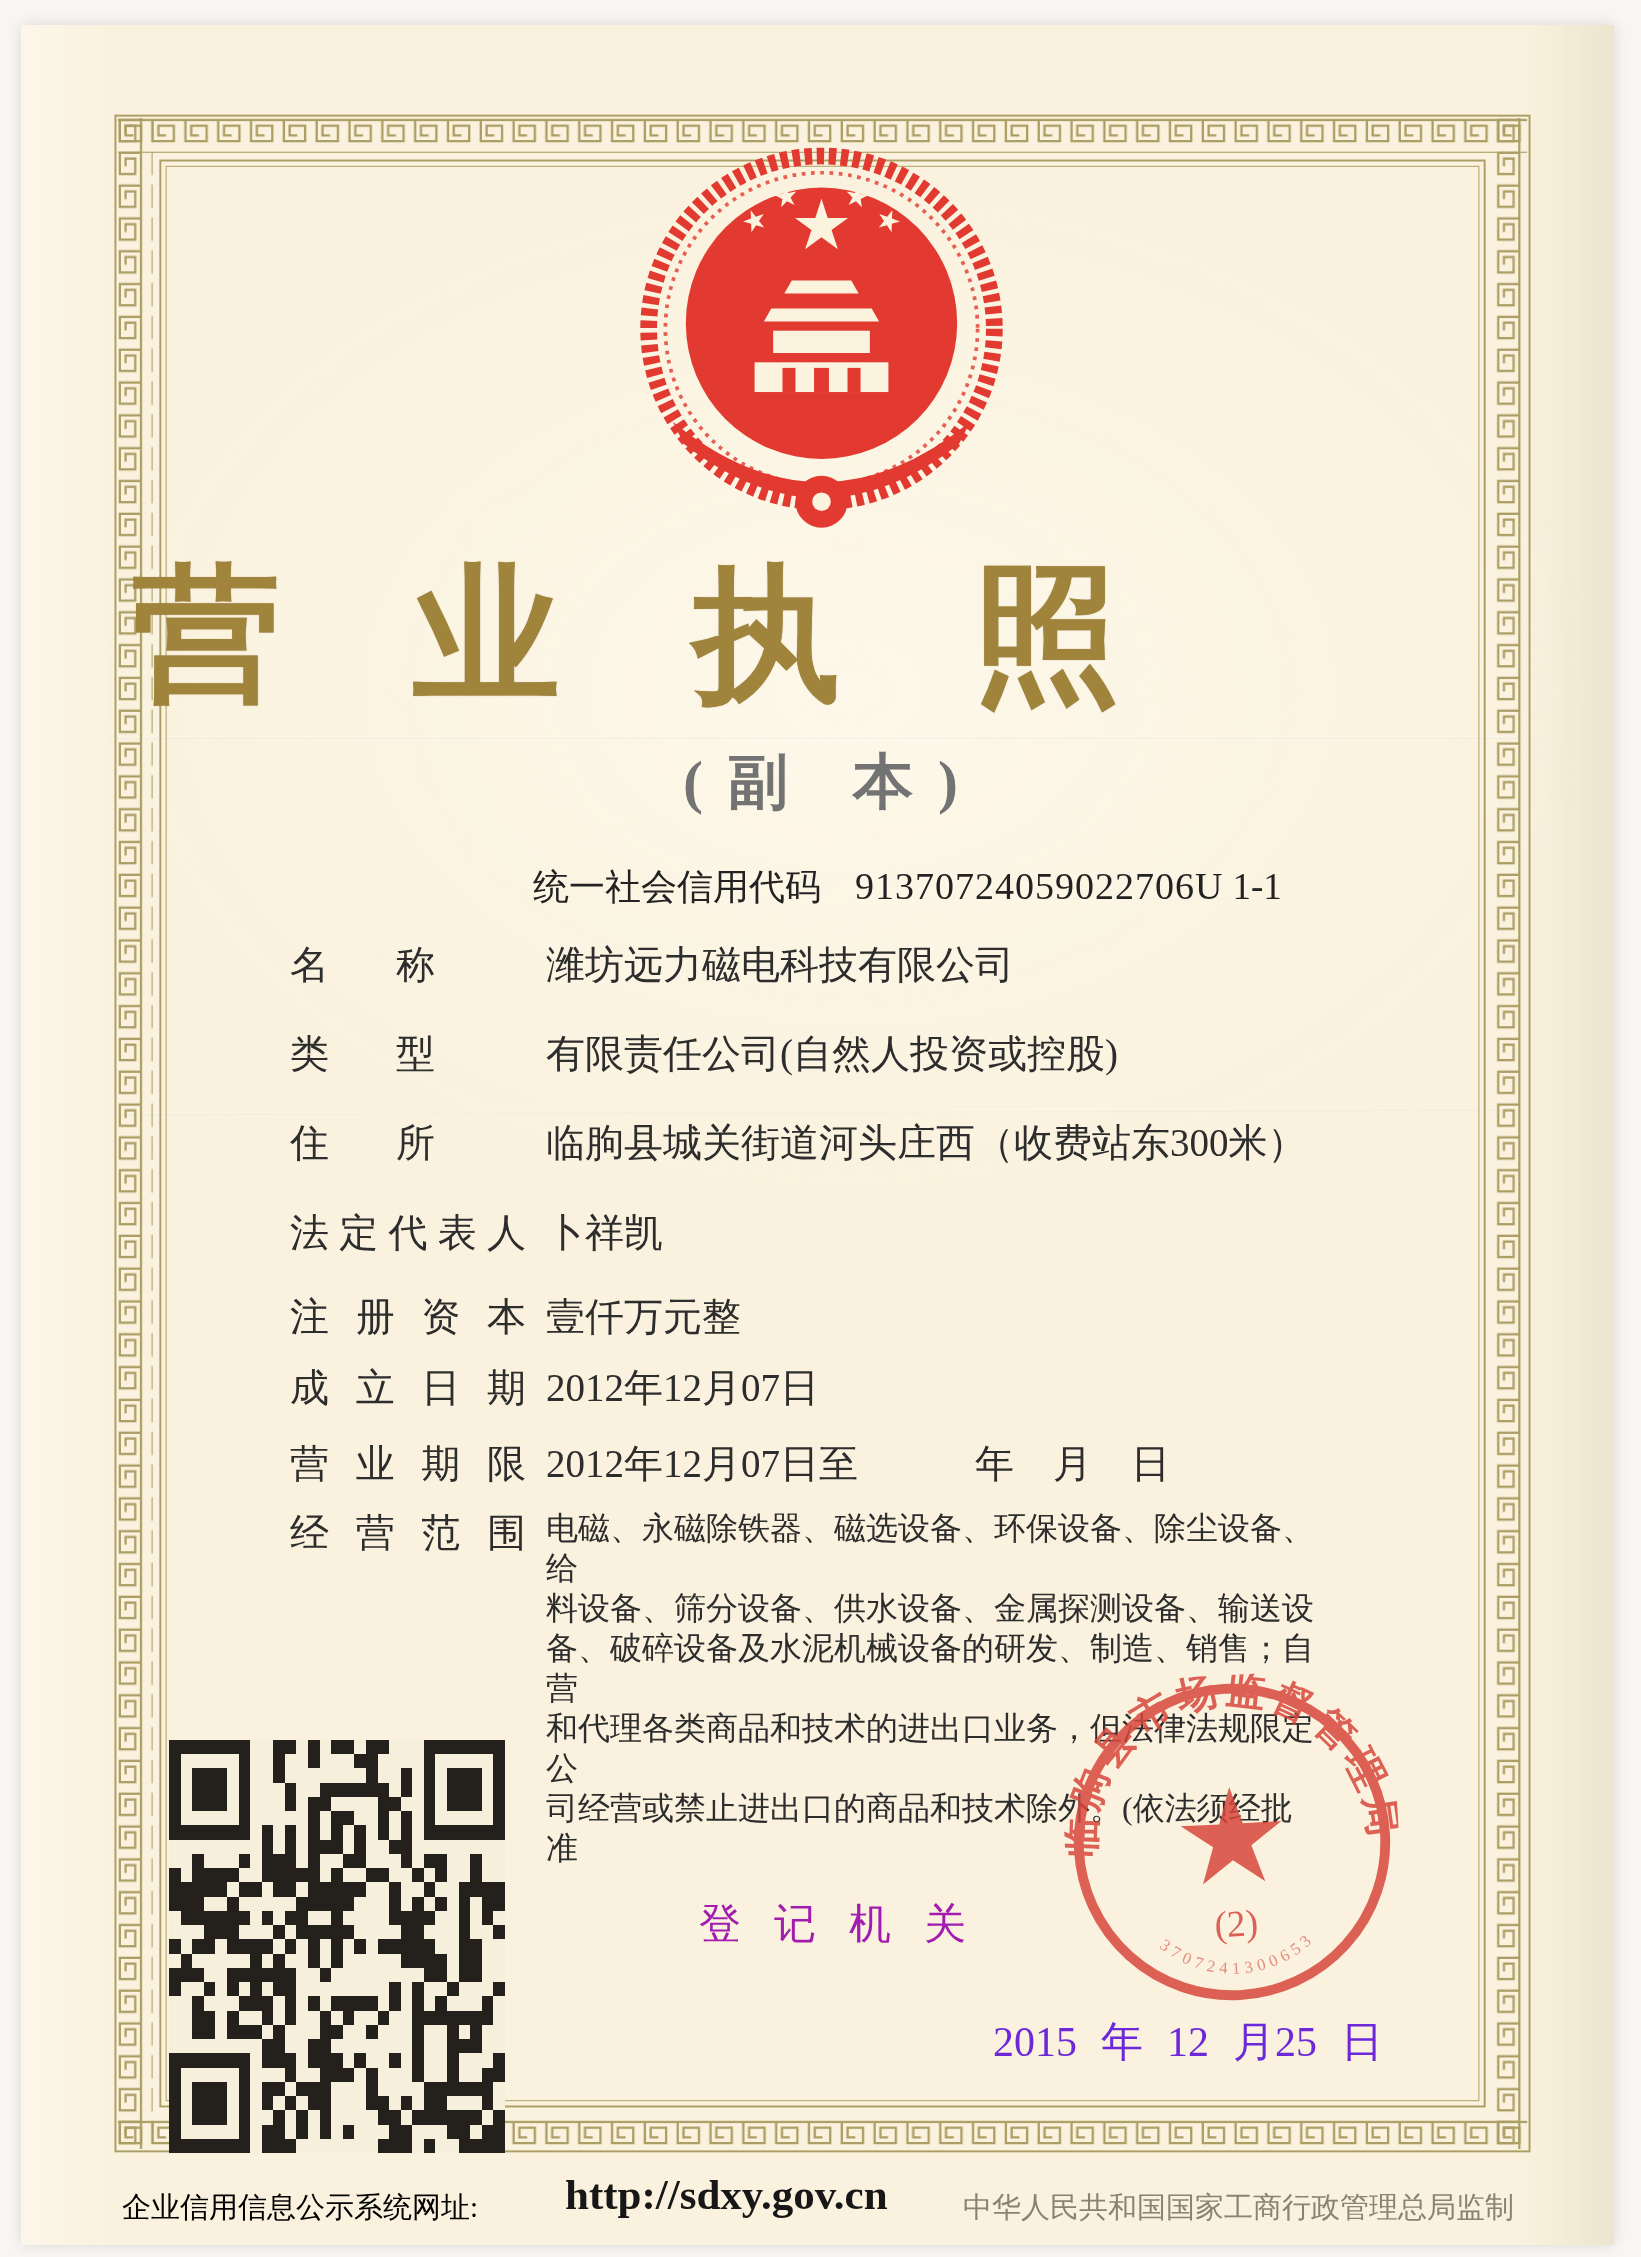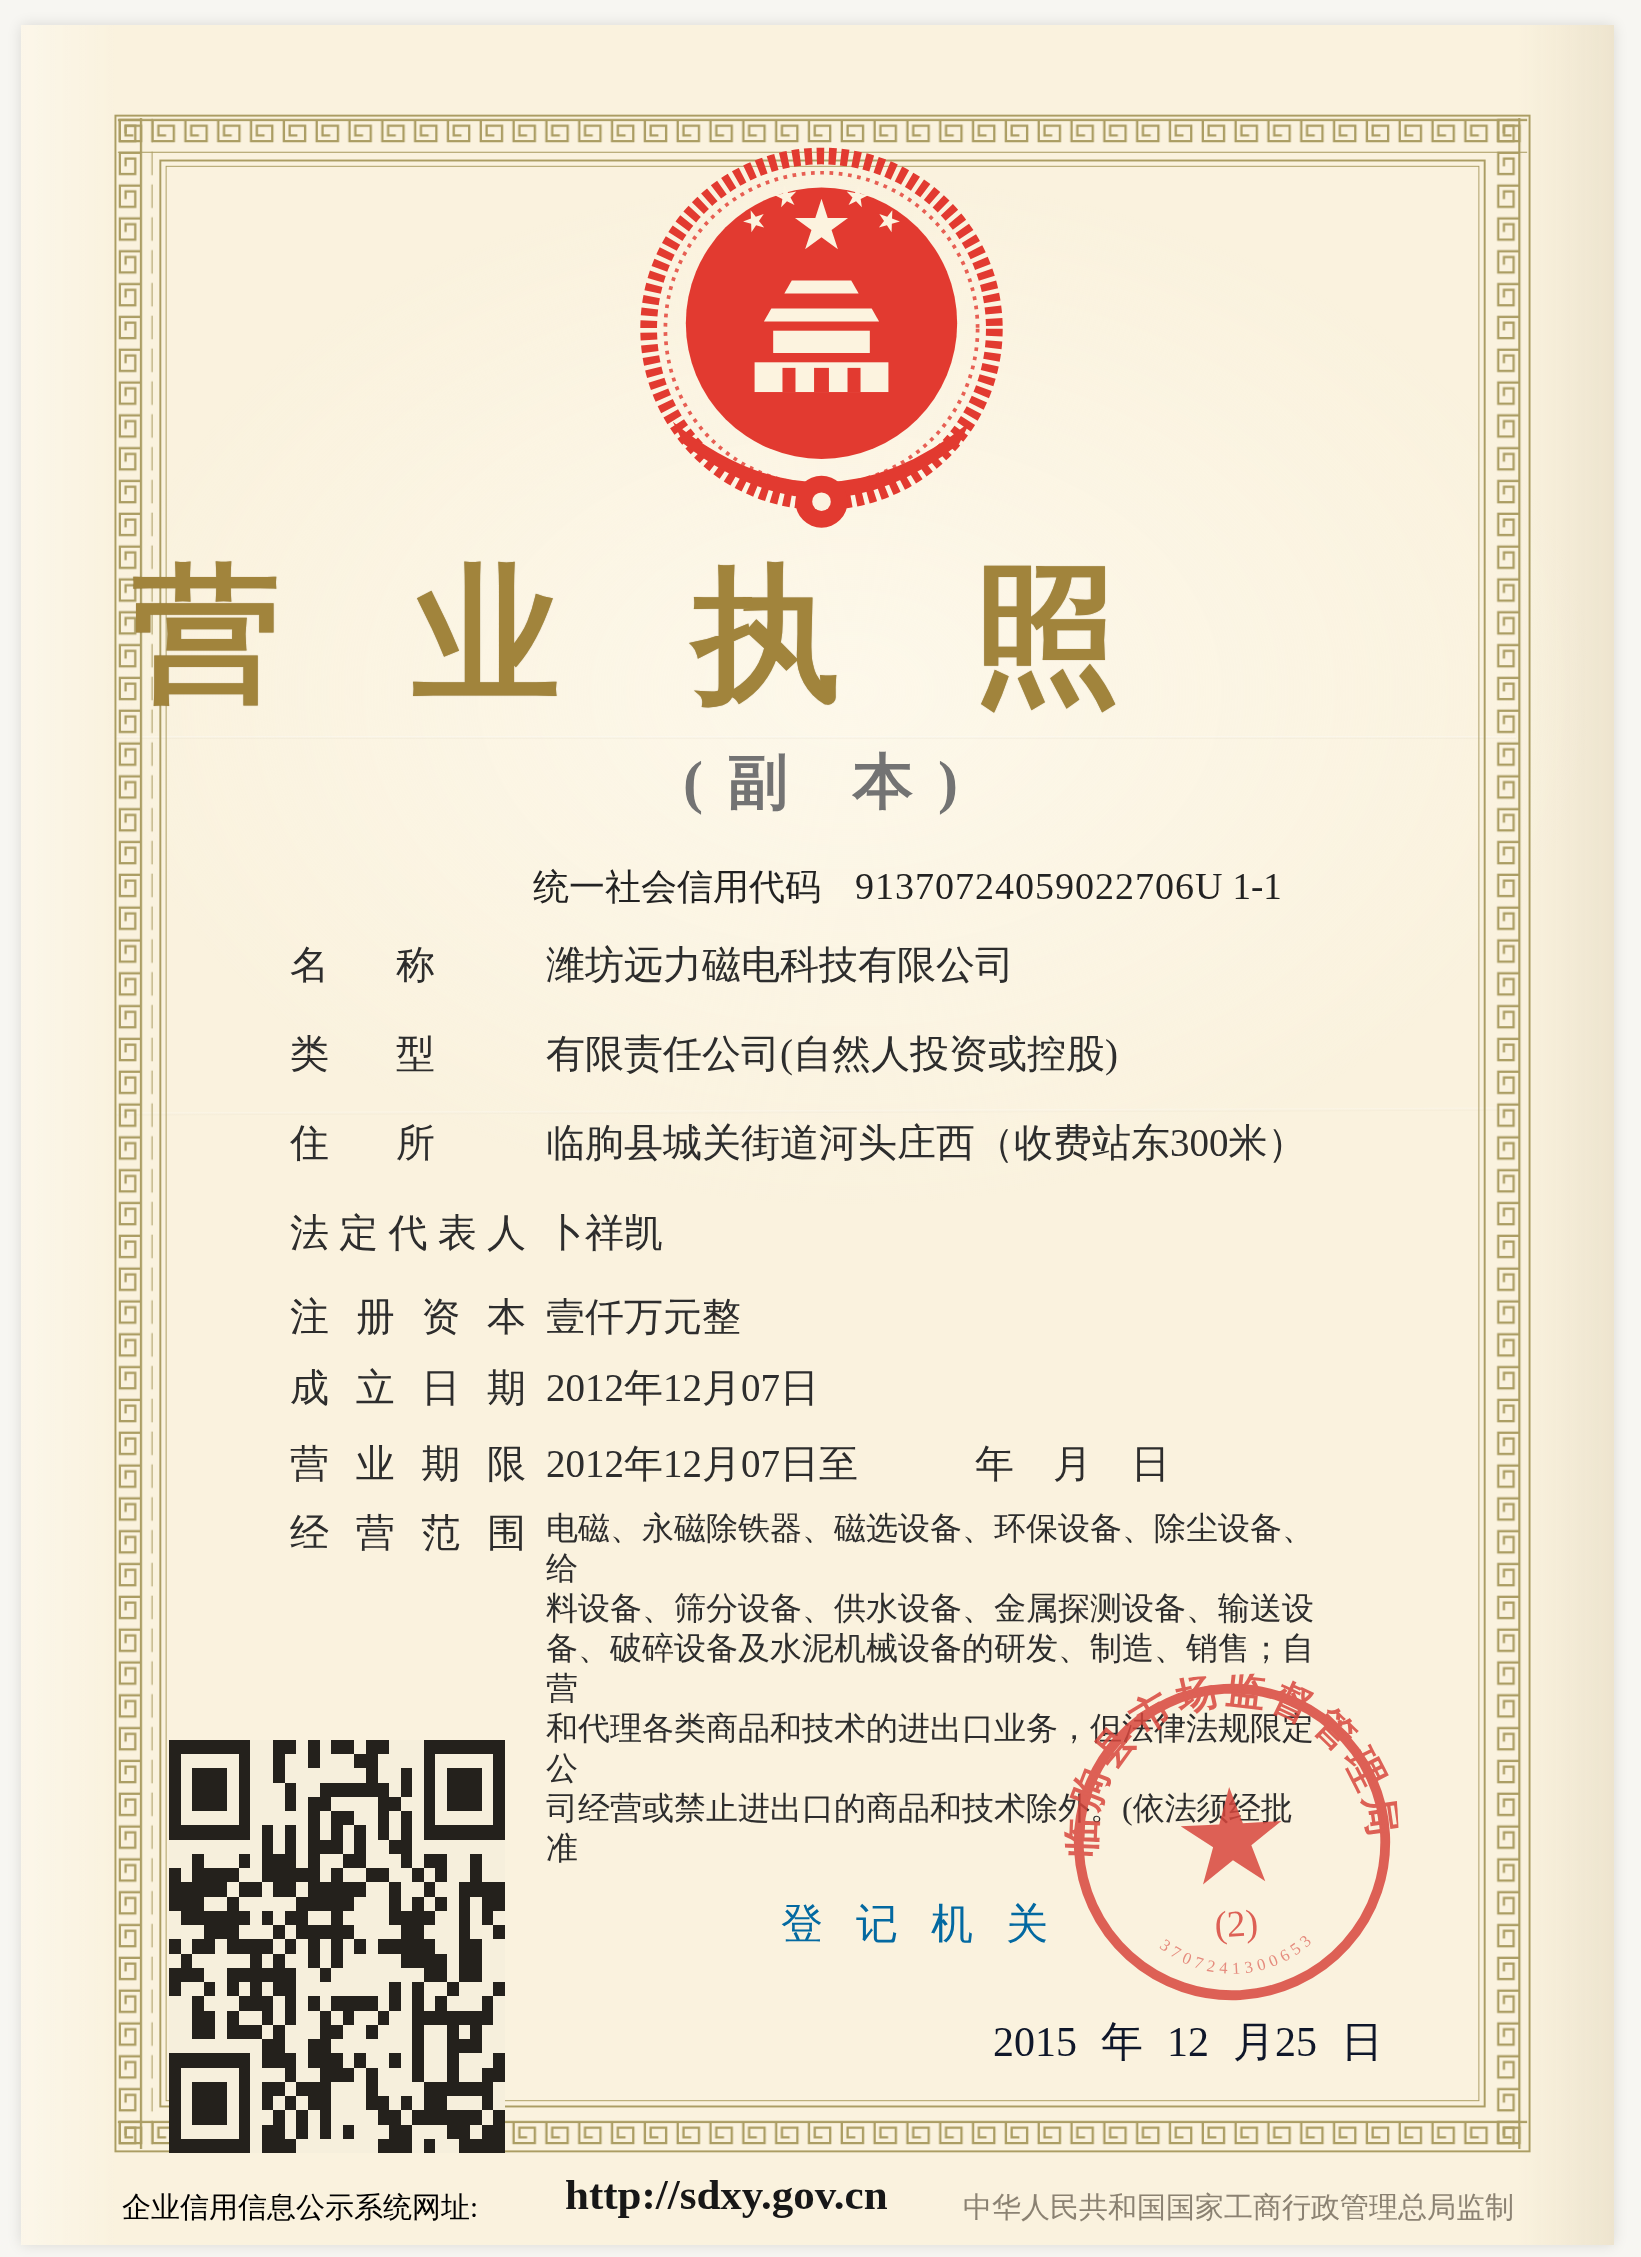--- a/index.html
+++ b/index.html
@@ -25,24 +25,24 @@
   .codeline .pageno{font-size:37px;}
   .row{position:absolute;left:290px;width:1217px;font-size:39px;color:#2d2d2d;white-space:nowrap;}
   .row .lab{display:inline-block;text-align:justify;text-align-last:justify;vertical-align:top;}
   .lab-n{width:145px;}  
   .lab-w{width:236px;}  
   .row .val{position:absolute;left:256px;top:0;}
   .r0{top:938px}.r1{top:1027px}.r2{top:1116px}.r3{top:1206px}
   .r4{top:1290px}.r5{top:1361px}.r6{top:1437px}.r7{top:1506px}
   .scope-val{position:absolute;left:256px;top:1.9px;font-size:32px;line-height:40px;width:772px;white-space:normal;color:#2d2d2d;}
   .qr{position:absolute;left:169px;top:1740px;width:336px;height:413px;}
-  .registry{position:absolute;left:666px;top:1896px;width:415px;text-align:right;
-        font-size:42px;color:#0369a1;letter-spacing:33px;padding-left:33px;box-sizing:border-box;}
+  .registry{position:absolute;left:666px;top:1896px;width:415px;text-align:left;
+        font-size:42px;color:#a21caf;letter-spacing:33px;padding-left:33px;box-sizing:border-box;}
   .seal{position:absolute;left:1065px;top:1675px;width:334px;height:334px;transform:rotate(-3deg);}
-  .dateline{position:absolute;left:993px;top:2014px;font-size:42px;color:#0f172a;word-spacing:13.5px;white-space:nowrap;}
+  .dateline{position:absolute;left:993px;top:2014px;font-size:42px;color:#6d28d9;word-spacing:13.5px;white-space:nowrap;}
   .footer-left{position:absolute;left:122px;top:2188px;font-size:29px;color:#000000;}
   .footer-url{position:absolute;left:565px;top:2170px;font-size:43px;color:#171717;font-weight:600;}
   .footer-right{position:absolute;left:954px;top:2188px;width:560px;font-size:29px;color:#8b8272;text-align:right;}
   svg text{font-family:"Liberation Serif","DejaVu Serif",serif;}
 </style>
 </head>
 <body>
 
 <svg width="0" height="0" style="position:absolute" aria-hidden="true">
   <defs>

